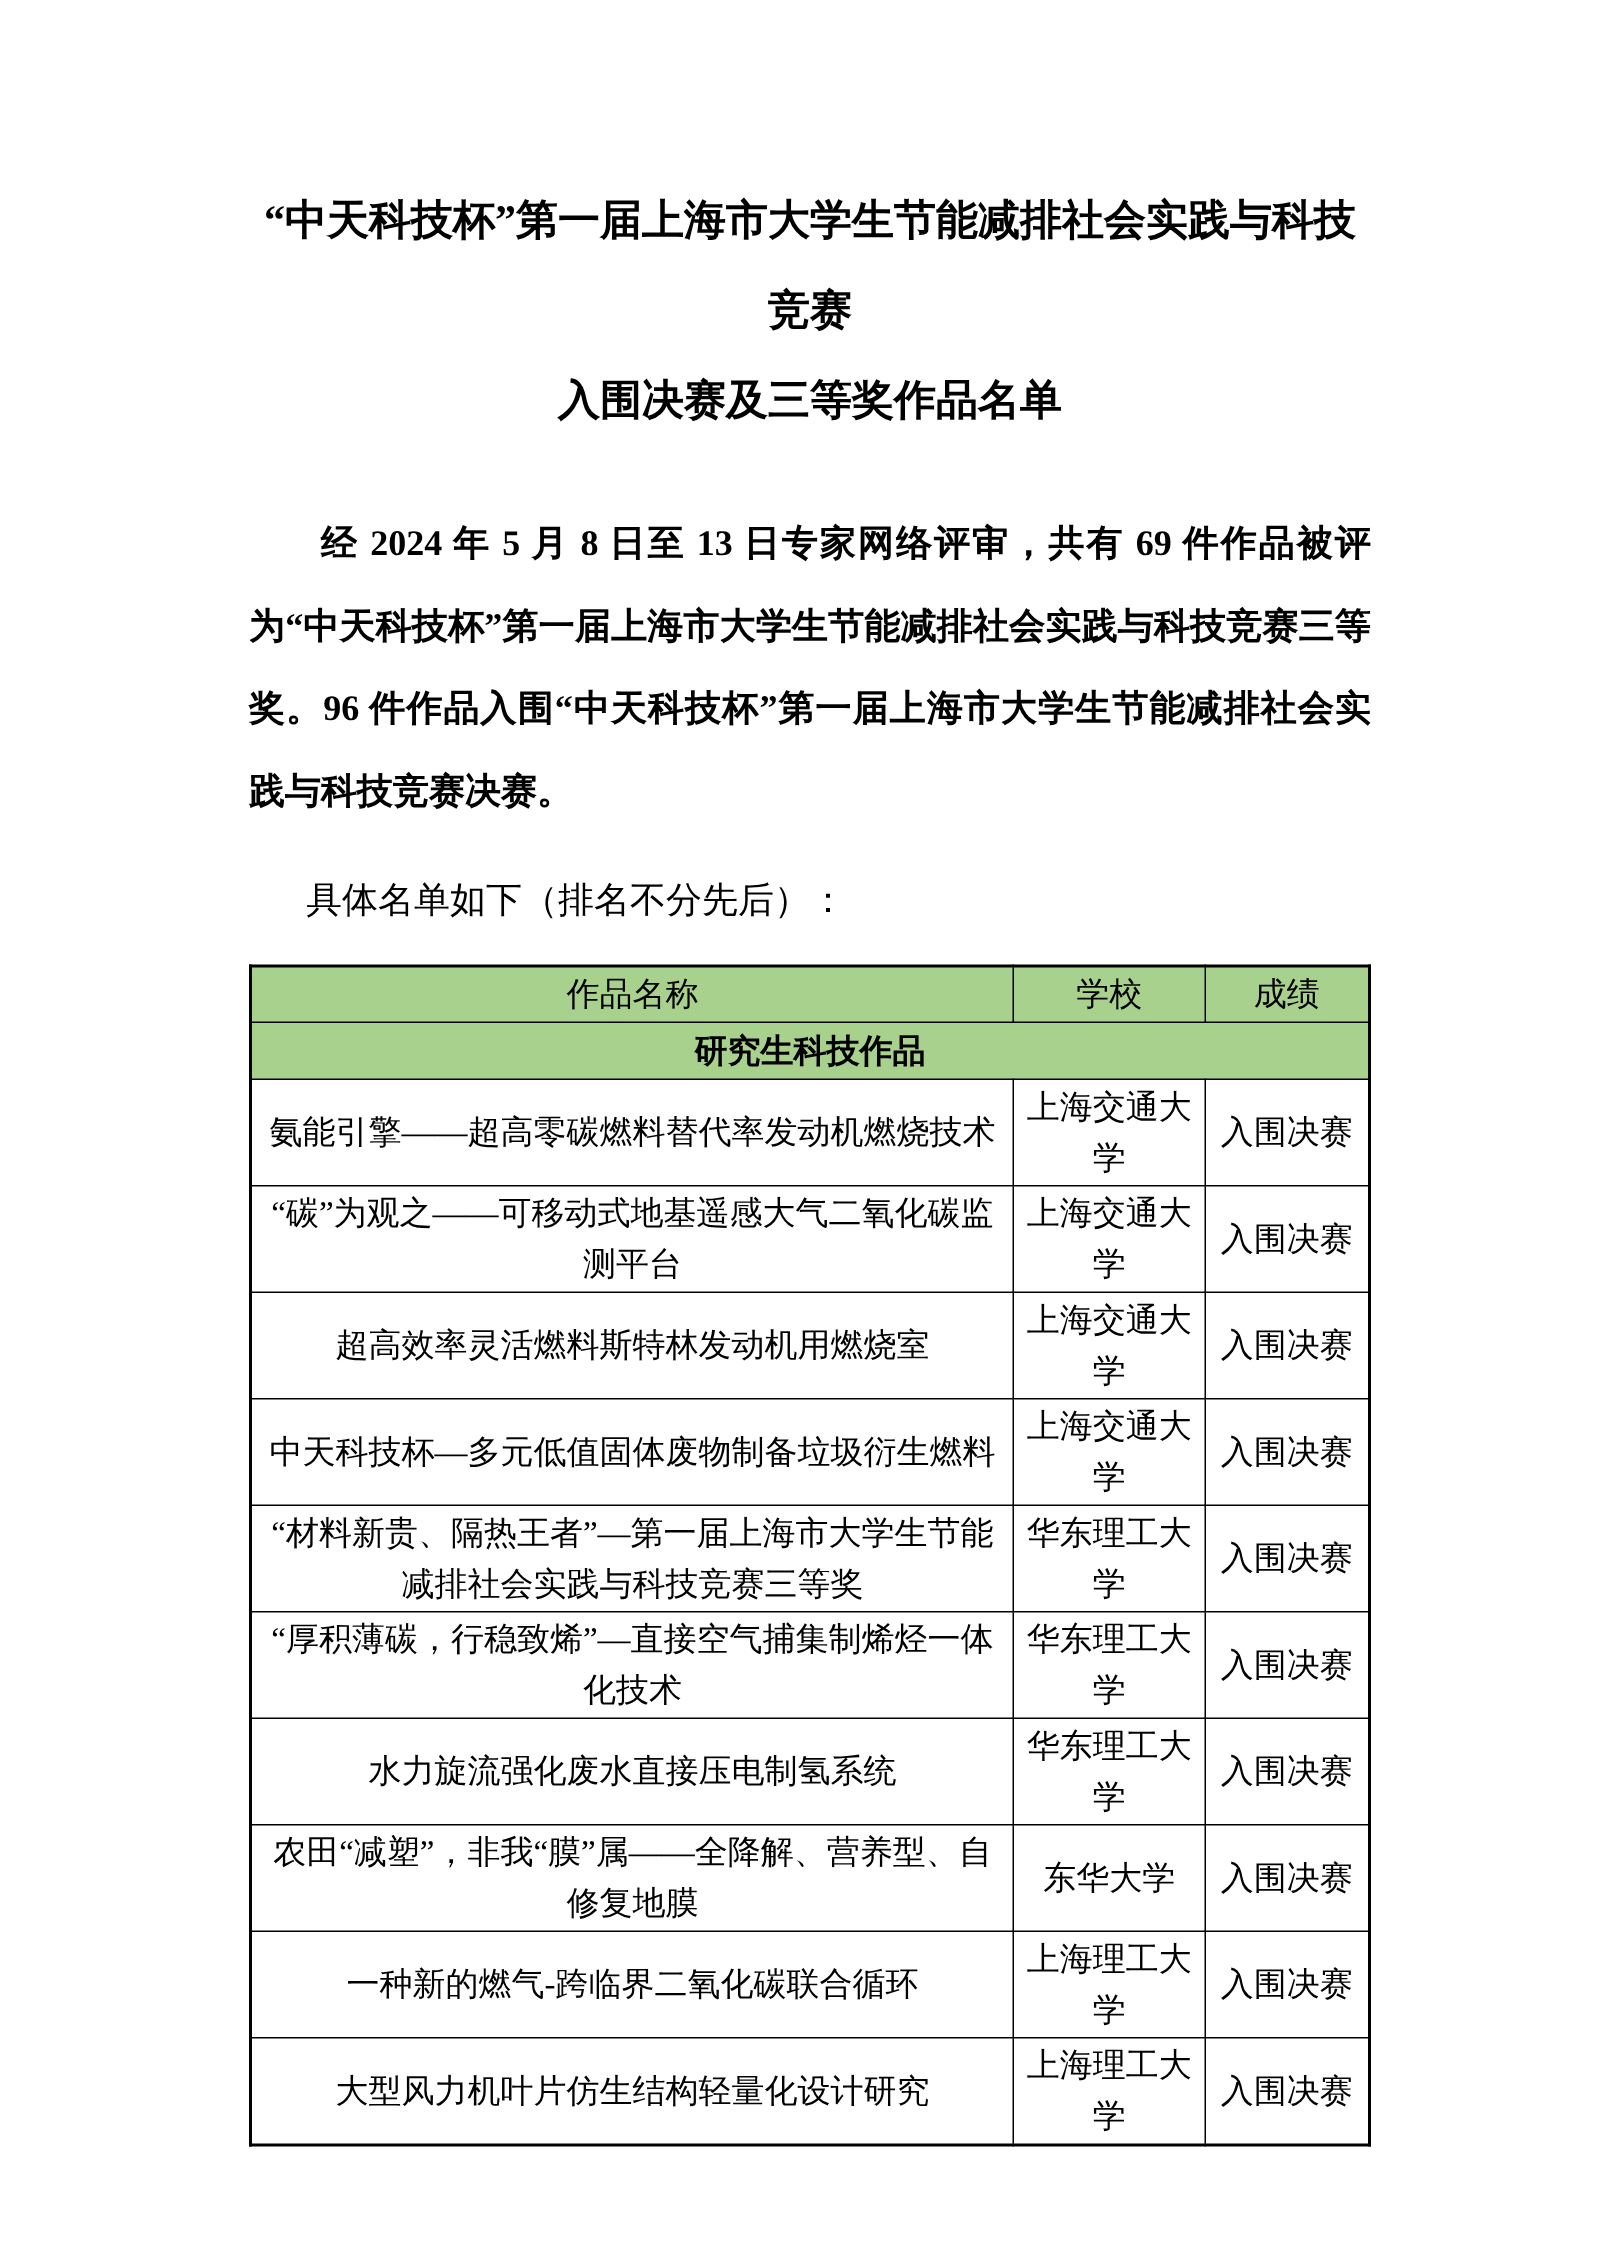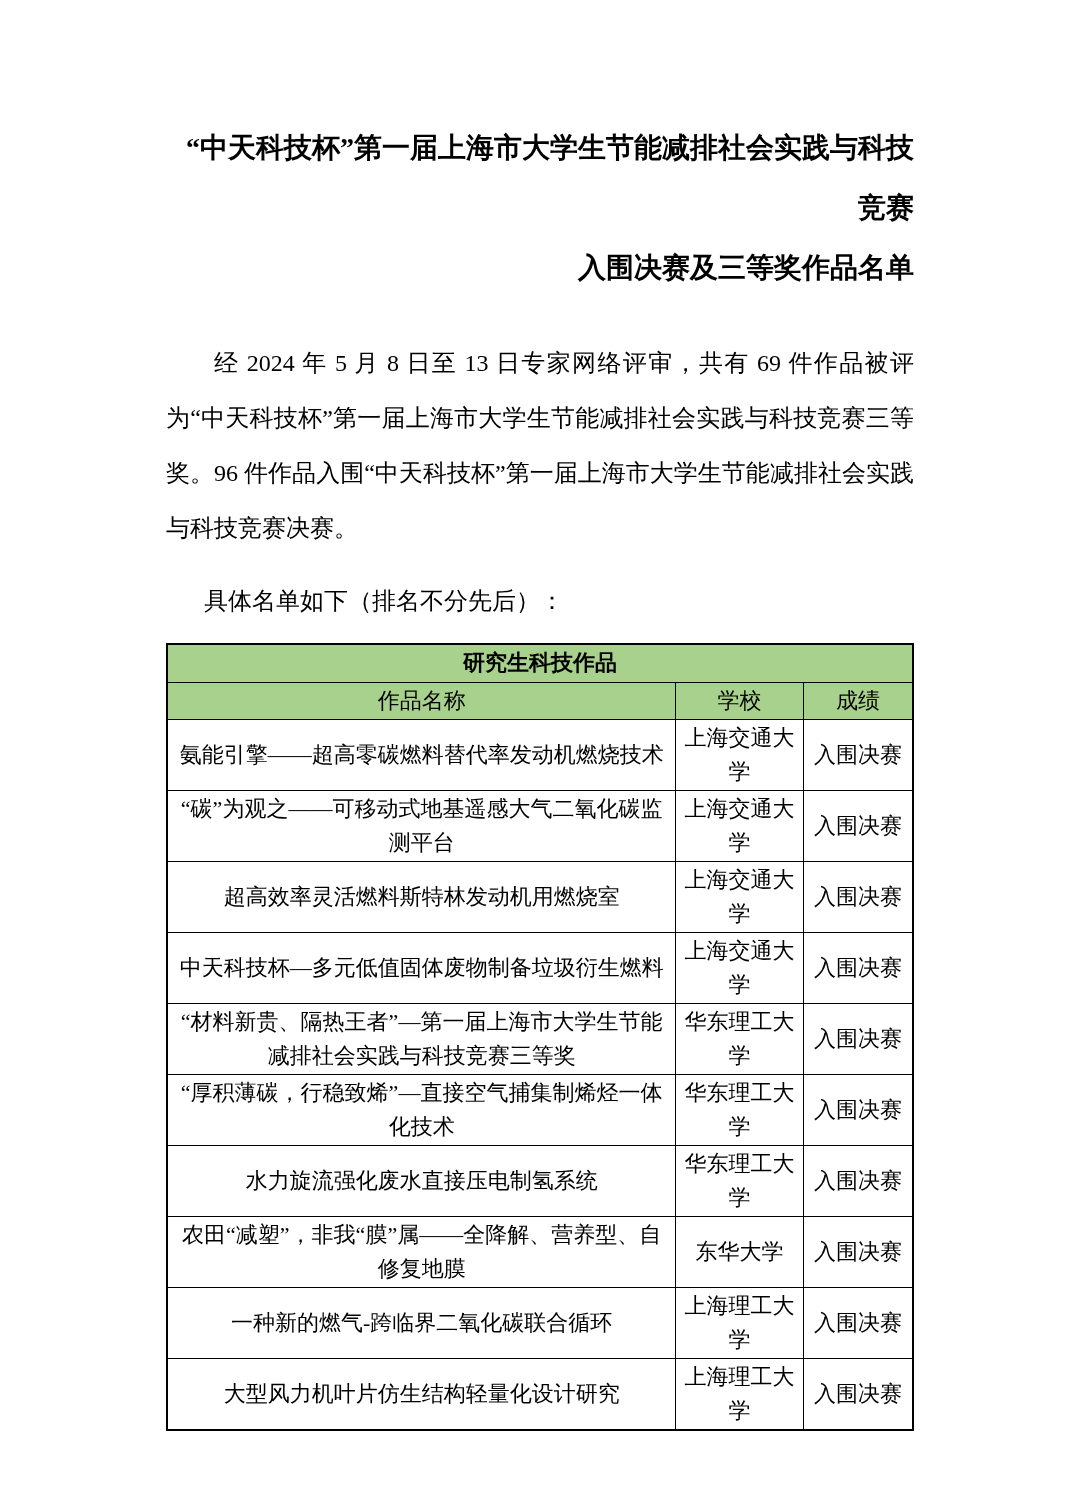--- a/index.html
+++ b/index.html
@@ -15,31 +15,32 @@
     font-family: "Liberation Serif", "DejaVu Serif", serif;
     color: #000000;
     overflow: hidden;
   }
   .content {
     width: 748px;
     margin: 0 auto;
   }
   .doc-title {
     padding-top: 118px;
-    text-align: right;
+    text-align: center;
     font-weight: bold;
     font-size: 28px;
     line-height: 60px;
   }
   .intro-paragraph {
     margin: 38px 0 0 0;
     font-size: 24px;
     line-height: 55px;
     text-align: justify;
     text-indent: 2em;
+    font-weight: bold;
   }
   .list-intro {
     margin: 18px 0 0 0;
     font-size: 24px;
     line-height: 55px;
     text-indent: 38px;
   }
   table.awards {
     margin-top: 14px;
     width: 748px;
@@ -87,28 +88,28 @@
 
     <p class="list-intro">具体名单如下（排名不分先后）：</p>
 
     <table class="awards">
       <colgroup>
         <col class="c-title">
         <col class="c-school">
         <col class="c-result">
       </colgroup>
       <thead>
-        <tr>
-          <th class="section-title" colspan="3">研究生科技作品</th>
-        </tr>
         <tr id="colrow">
             <th class="colhead">作品名称</th>
             <th class="colhead">学校</th>
             <th class="colhead">成绩</th>
           </tr>
+        <tr>
+          <th class="section-title" colspan="3">研究生科技作品</th>
+        </tr>
       </thead>
       <tbody id="tbody">
           <tr>
             <td>氨能引擎——超高零碳燃料替代率发动机燃烧技术</td>
             <td>上海交通大学</td>
             <td>入围决赛</td>
           </tr>
           <tr>
             <td>“碳”为观之——可移动式地基遥感大气二氧化碳监测平台</td>
             <td>上海交通大学</td>

